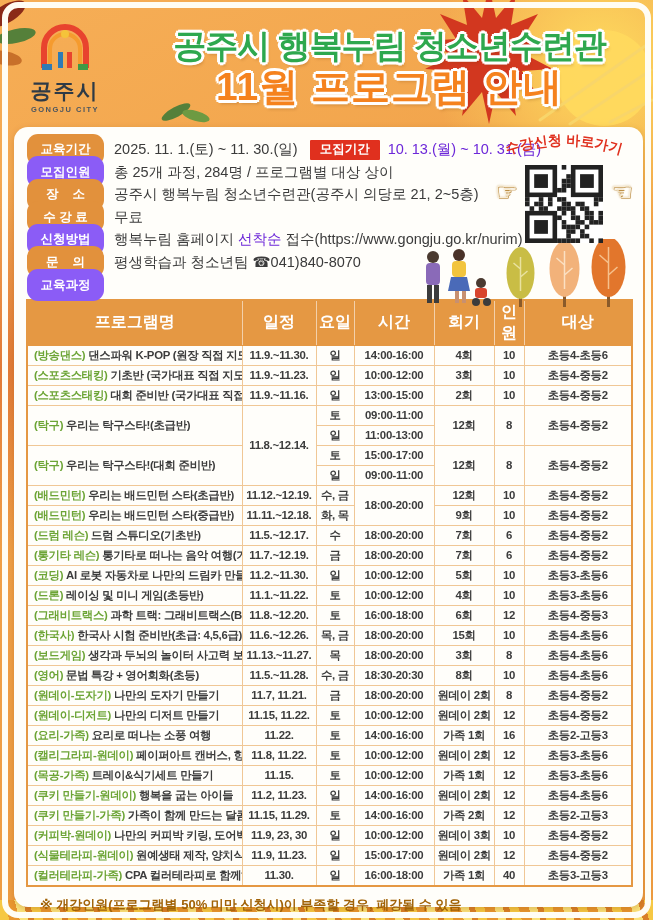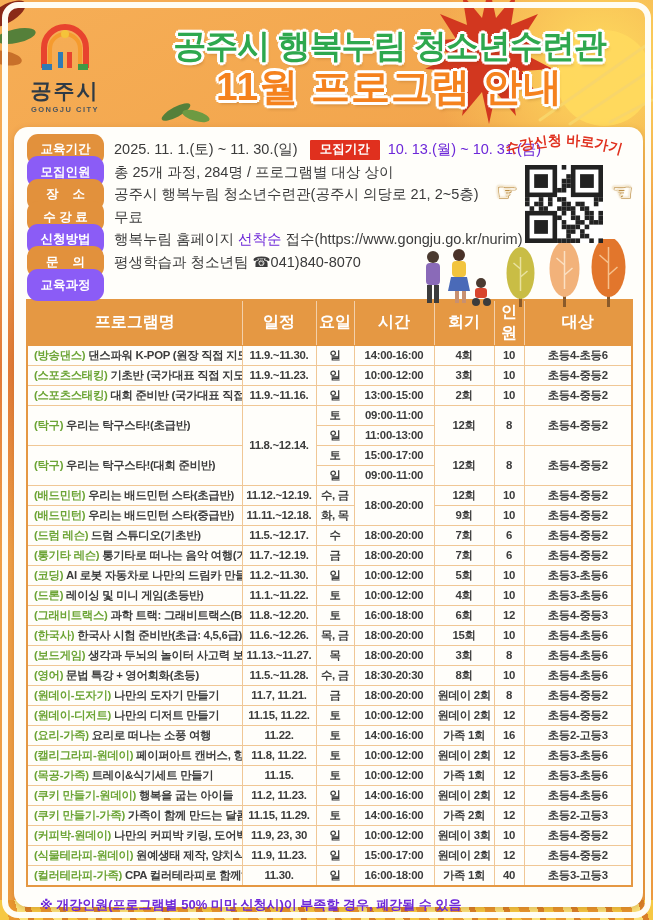--- a/index.html
+++ b/index.html
@@ -44,21 +44,21 @@
   .hand-r{right:2px;}
   
   .trees{position:absolute;right:14px;top:112px;z-index:1;}
   
   table{border-collapse:collapse;margin:4px 12px 0 12px;width:605px;table-layout:fixed;}
   th{background:#e59843;color:#fff;font-size:16px;font-weight:bold;height:20px;border:1px solid #e59843;border-right:1px solid rgba(255,255,255,.55);}
   td{border:1px solid #f0c795;font-size:11.4px;font-weight:bold;color:#3c3c3c;height:14.9px;padding:2px 3px;text-align:center;letter-spacing:-0.3px;overflow:hidden;white-space:nowrap;}
   td.prog{text-align:left;padding-left:6px;}
   td .pre{color:#6ca435;}
   table{border:2px solid #e59843;}
-  .note{margin:9px 0 0 26px;font-size:13px;font-weight:bold;color:#6d28d9;}
+  .note{margin:9px 0 0 26px;font-size:13px;font-weight:bold;color:#a16207;}
 </style>
 </head>
 <body>
 
 <div class="poster">
 
   <svg class="bg-deco" width="653" height="920" aria-hidden="true">
     <circle cx="604" cy="78" r="48" fill="#ffd95e" opacity="0.95"></circle>
     <g fill="#d2371f">
       <path d="M489 -14 l7 32 20-24 -5 31 27-11 -16 25 31 2 -27 14 27 14 -31 2 16 25 -27 -11 5 31 -20 -24 -7 32 -7 -32 -20 24 5 -31 -27 11 16 -25 -31 -2 27 -14 -27 -14 31 -2 -16 -25 27 11 -5 -31 20 24 z"></path>

